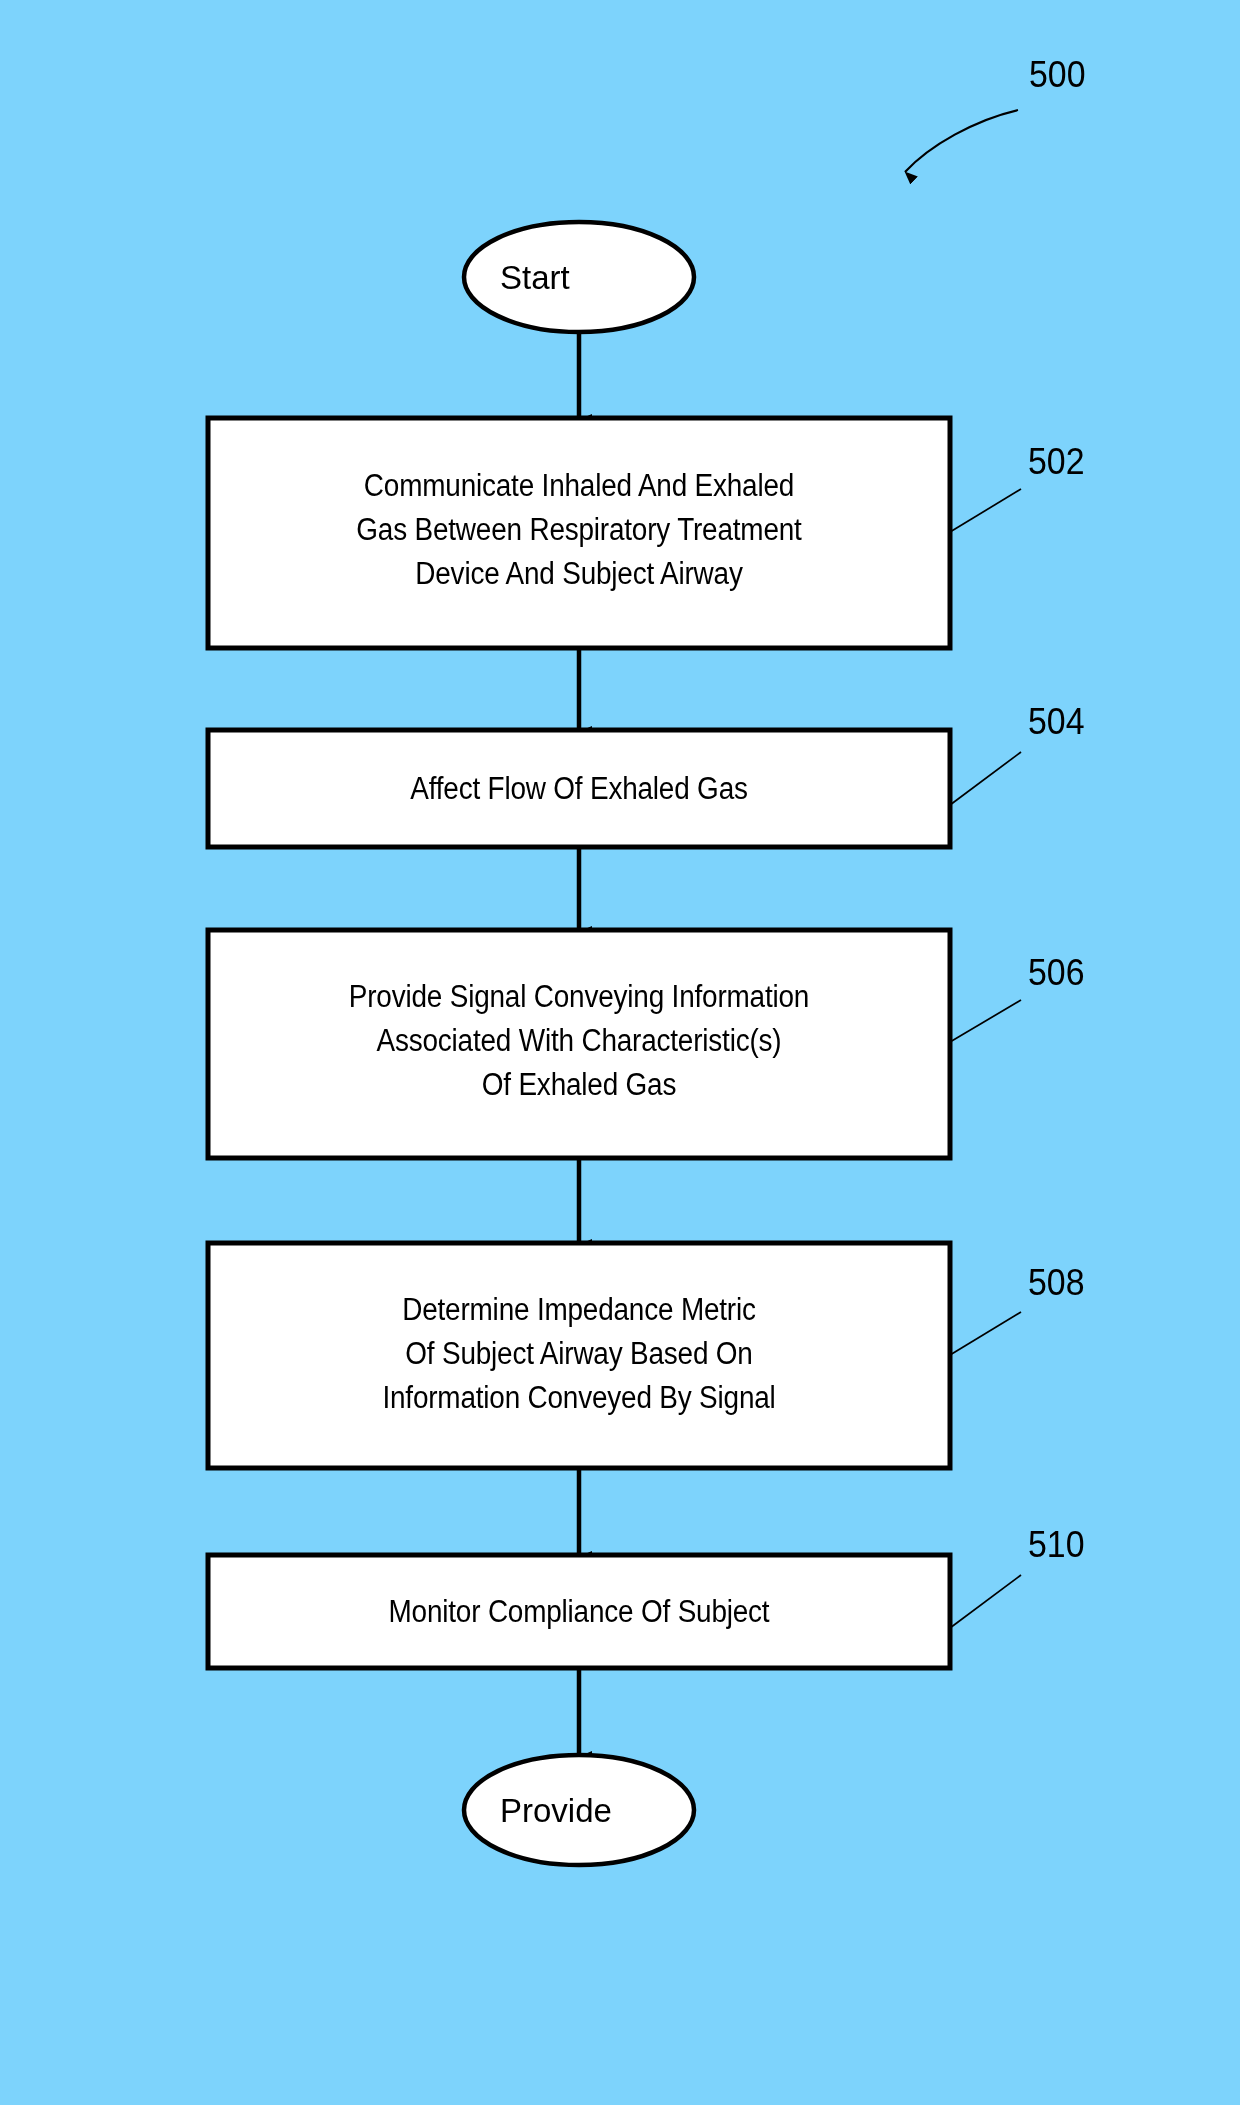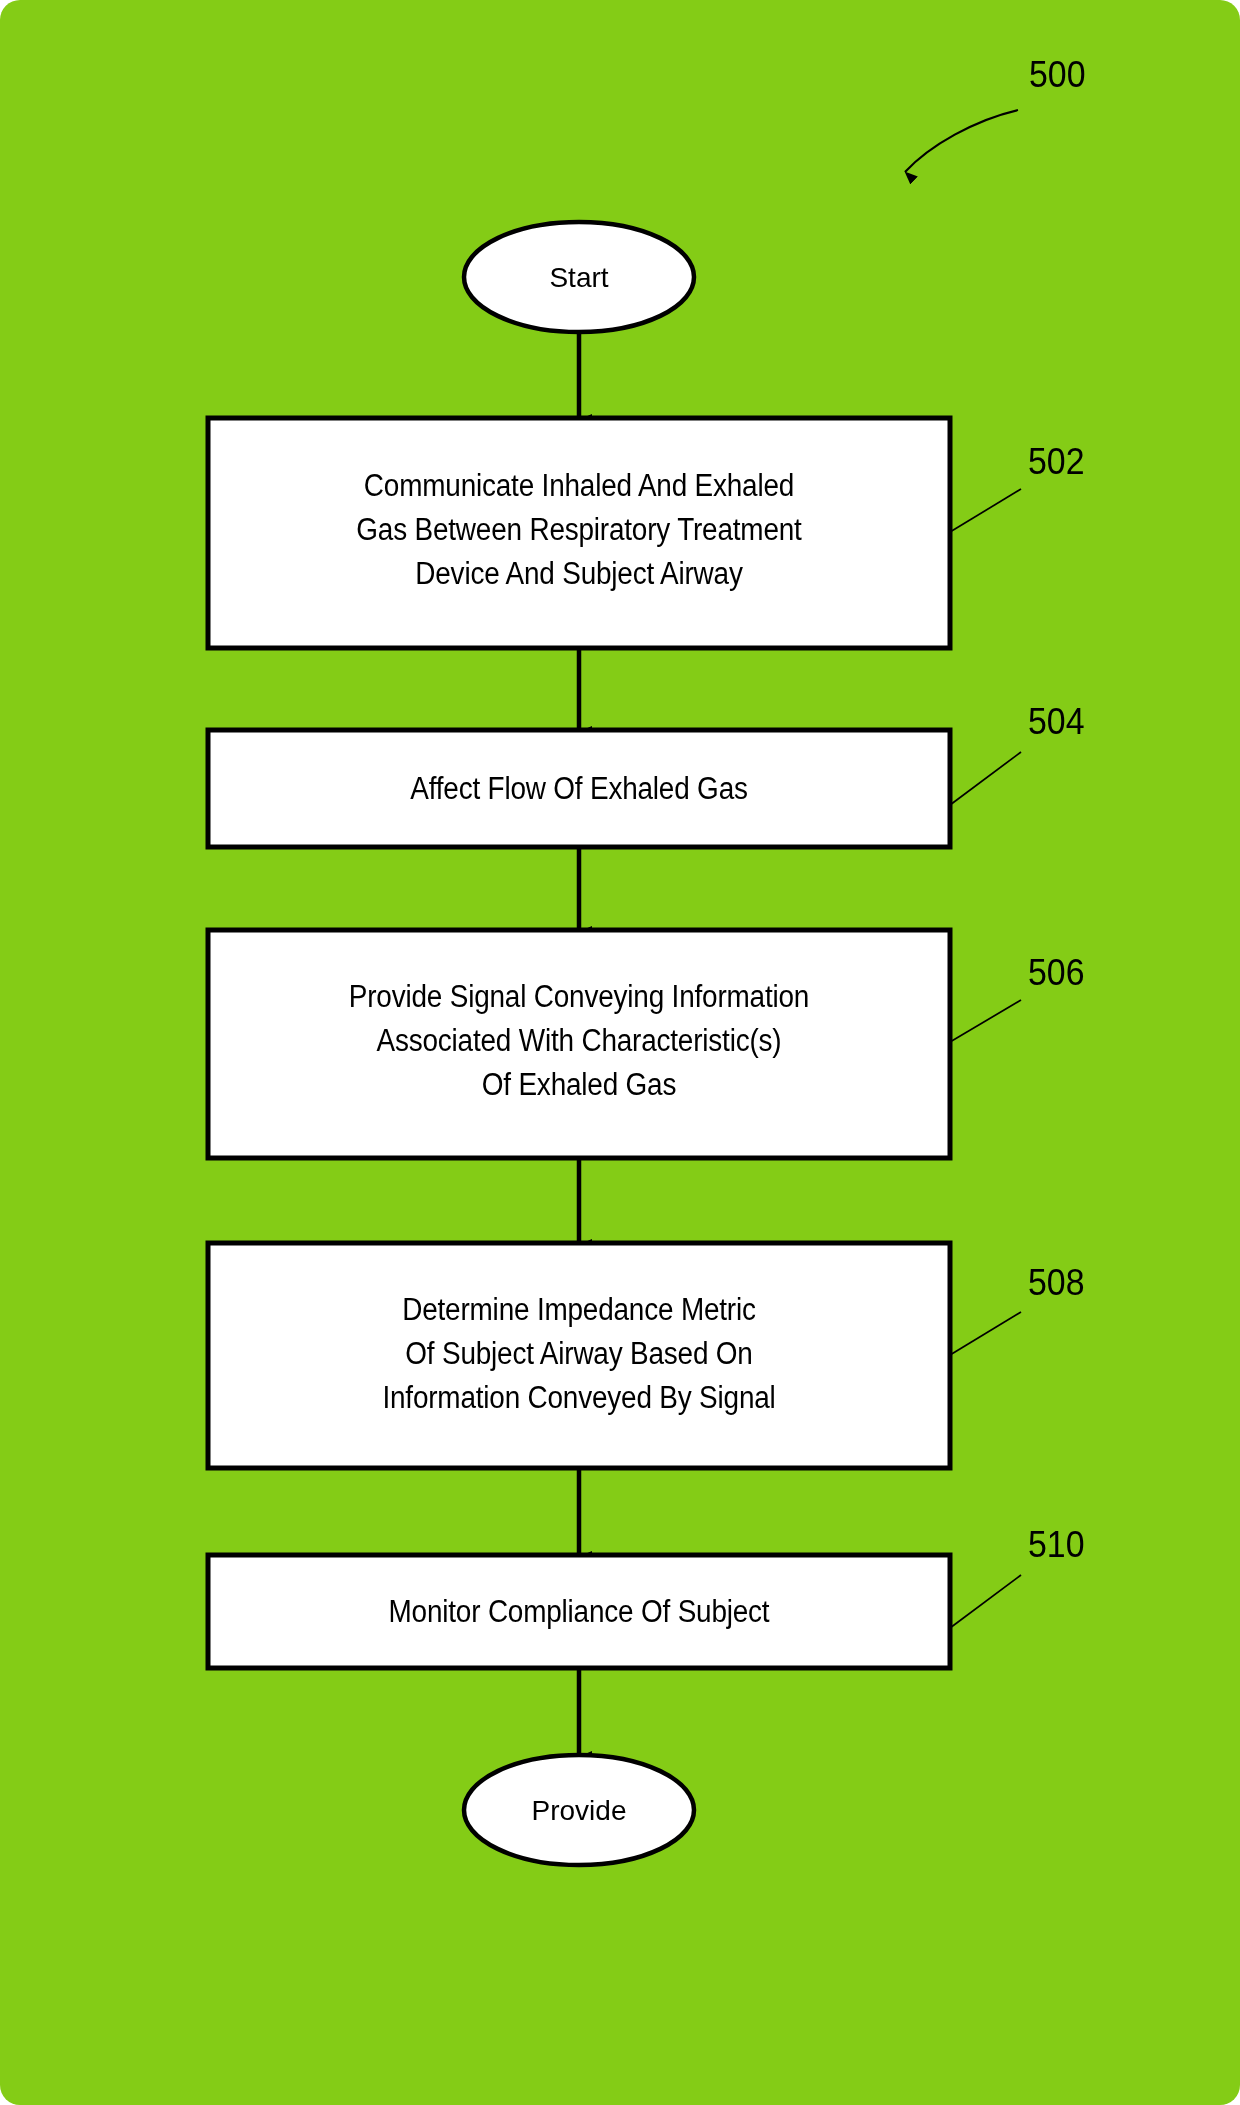--- a/index.html
+++ b/index.html
@@ -9,23 +9,22 @@
     background: #ffffff;
   }
   body {
     font-family: "Liberation Sans", "DejaVu Sans", sans-serif;
     color: #000000;
   }
   #figure-root {
     position: relative;
     width: 1240px;
     height: 2105px;
-    background: #84cc16;
+    background: #7dd3fc;
     overflow: hidden;
-    border-radius: 20px;
   }
   #figure-svg {
     position: absolute;
     left: 0;
     top: 0;
     width: 1240px;
     height: 2105px;
     display: block;
   }
   
@@ -36,25 +35,25 @@
     font-size: 31px;
     line-height: 44px;
     letter-spacing: -0.2px;
     color: #000000;
     white-space: pre-line;
     transform: scaleX(0.90);
     transform-origin: center center;
   }
   .terminator-label {
     position: absolute;
-    text-align: center;
     font-family: "Liberation Sans", "DejaVu Sans", sans-serif;
-    font-size: 28px;
+    font-size: 33px;
     line-height: 38px;
     color: #000000;
+    padding-left: 37px;
   }
   .ref-number {
     position: absolute;
     font-family: "Liberation Sans", "DejaVu Sans", sans-serif;
     font-size: 36px;
     line-height: 40px;
     color: #000000;
     transform: scaleX(0.94);
     transform-origin: left center;
   }

